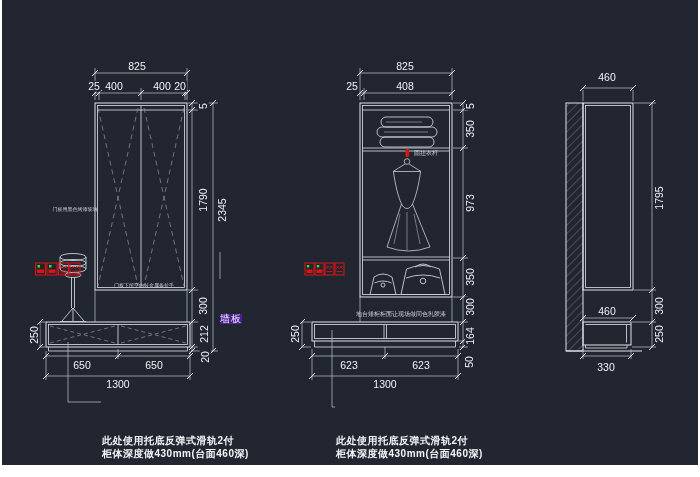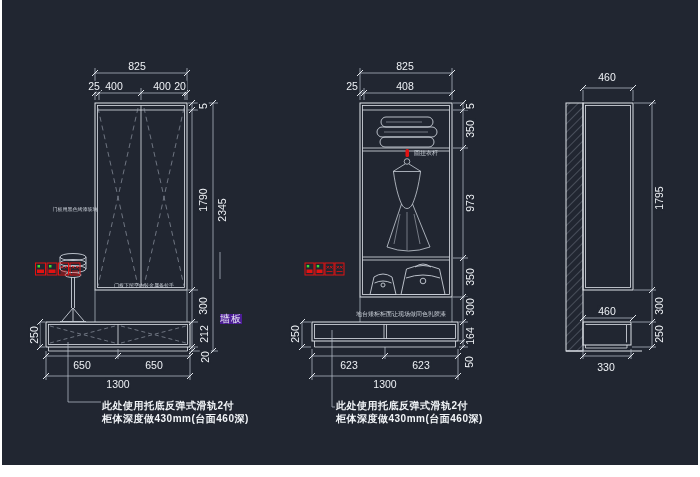--- a/index.html
+++ b/index.html
@@ -8,21 +8,21 @@
   .canvas svg{position:absolute;left:0;top:0;}
   .dim{position:absolute;color:#eef1f5;font-size:10.5px;line-height:1;white-space:nowrap;
        transform:translate(-50%,-50%);background:#212631;padding:0 1px;z-index:2;}
   .dim.v{transform:translate(-50%,-50%) rotate(-90deg);}
   .cjk{position:absolute;color:#eef1f5;font-size:10px;line-height:1;white-space:nowrap;
        transform:translate(-50%,-50%);letter-spacing:1px;background:#4c1d95;z-index:2;margin-top:33px;}
   .note{position:absolute;color:#ccd2da;font-size:6px;line-height:1;white-space:nowrap;
         transform:translate(-50%,-50%);z-index:2;}
   .note.s5{font-size:5px;}
   .callout{position:absolute;color:#f2f5f8;font-size:10px;font-weight:700;line-height:1;
-           white-space:nowrap;letter-spacing:0.5px;z-index:2;}
+           white-space:nowrap;letter-spacing:0.5px;z-index:2;margin-top:35px;}
 </style>
 </head>
 <body>
 
 <div class="page">
 <div class="canvas">
 
 <svg width="696" height="471" viewBox="0 0 696 471">
   <defs>
     <pattern id="hatch" patternUnits="userSpaceOnUse" width="6" height="6" patternTransform="rotate(45 0 0)">

